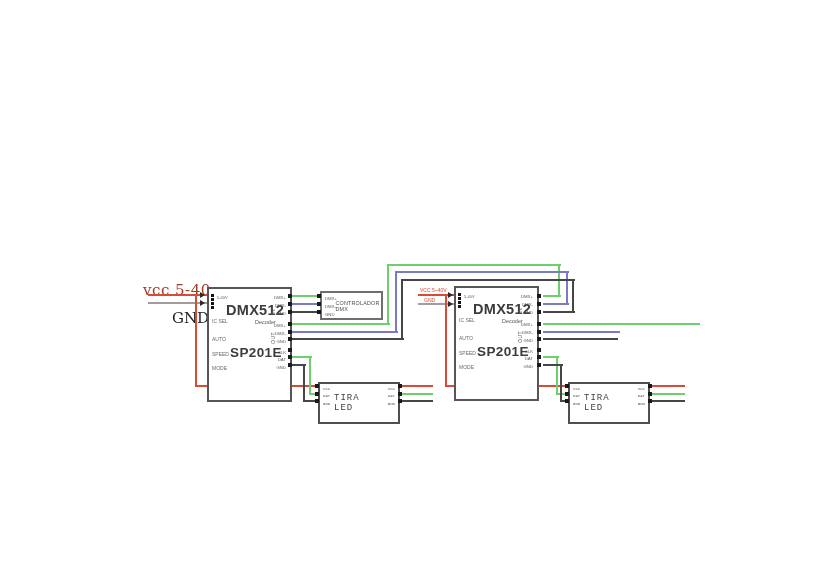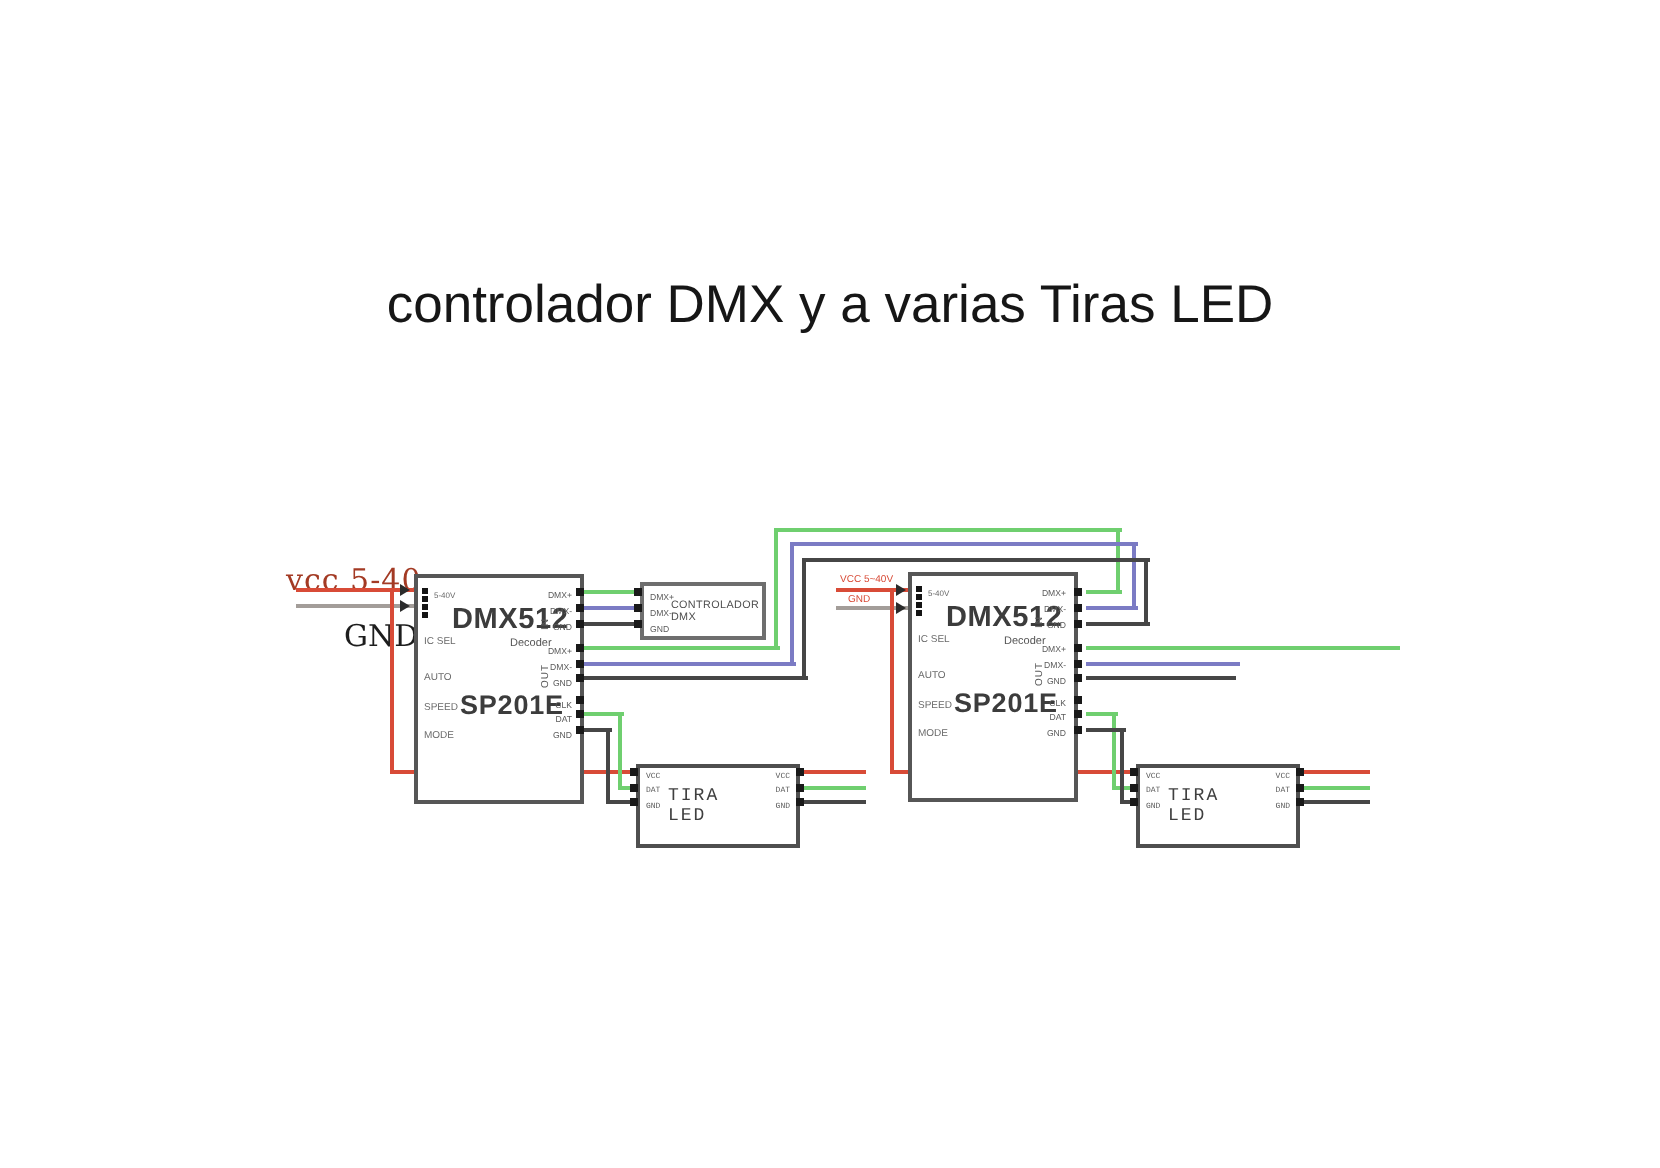--- a/index.html
+++ b/index.html
@@ -46,21 +46,20 @@
   .gnd-label{position:absolute;left:172px;top:309px;font-family:"DejaVu Serif",serif;
              font-size:15px;color:#1d1d1d;}
   .rlab{position:absolute;font-size:5px;color:var(--red);}
 </style>
 </head>
 <body>
 
 <div id="canvas">
 
   <div class="title">
-    <div>controlador DMX y a varias Tiras LED</div>
   </div>
 
   <div class="vcc-label">vcc 5-40v</div>
   <div class="gnd-label">GND</div>
 
   <div class="rlab" style="left:420px;top:287px;">VCC 5~40V</div>
   <div class="rlab" style="left:424px;top:297px;">GND</div>
 
   <div class="w wh red" style="left:148px;top:294px;width:60px;"></div>
   <div class="w wh gray" style="left:148px;top:302px;width:60px;"></div>

